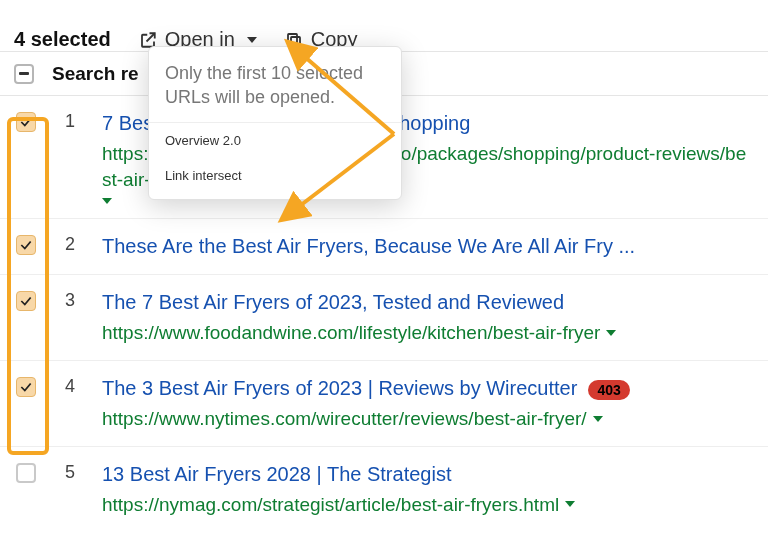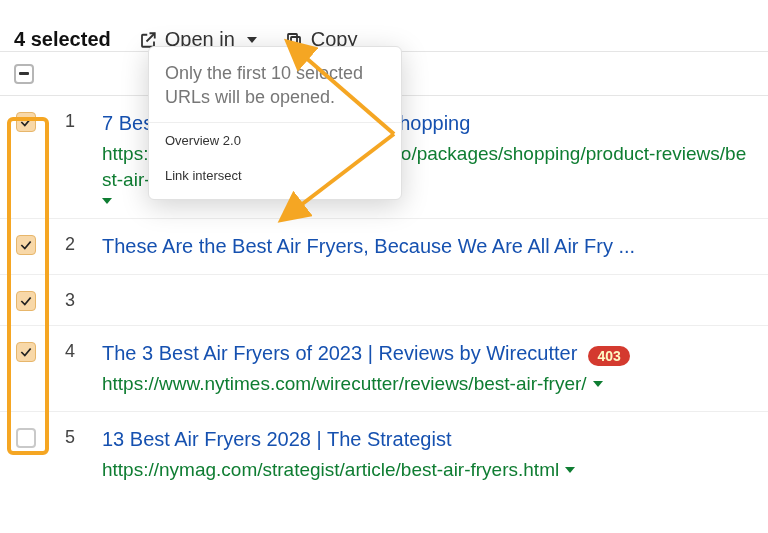--- a/index.html
+++ b/index.html
@@ -120,21 +120,21 @@
       border-right: 5px solid transparent;
       border-top: 6px solid #0f7d32;
       display:inline-block;
       cursor:pointer;
     }
 
     .badge {
       display:inline-flex;
       align-items:center;
       background:#d43a2f;
-      color:#fef9c3;
+      color:#000000;
       font-size:14px;
       font-weight:700;
       border-radius: 11px;
       padding: 2px 9px 2px 9px;
       margin-left: 6px;
       vertical-align: middle;
     }
 
     
     .dropdown {
@@ -208,20 +208,21 @@
       </svg>
     </span>
     <span>Copy</span>
   </span>
 </div>
 
 <div class="header-row">
   <span class="header-checkbox">
     <span class="dash"></span>
   </span>
+  <span>Search re</span>
 </div>
 
 <div class="rows">
 
   <div class="row">
     <div class="cb-col">
         <span class="checkbox checked">
           <svg width="14" height="14" viewBox="0 0 24 24" fill="none" stroke="#222" stroke-width="3">
             <polyline points="4 12 10 18 20 6"></polyline>
           </svg>
@@ -253,20 +254,27 @@
 
   <div class="row">
     <div class="cb-col">
         <span class="checkbox checked">
           <svg width="14" height="14" viewBox="0 0 24 24" fill="none" stroke="#222" stroke-width="3">
             <polyline points="4 12 10 18 20 6"></polyline>
           </svg>
         </span>
       </div>
     <div class="pos-col">3</div>
+    <div class="content-col">
+      <span class="title">The 7 Best Air Fryers of 2023, Tested and Reviewed</span>
+      <div class="url-line">
+        <span class="url-text">https://www.foodandwine.com/lifestyle/kitchen/best-air-fryer</span>
+        <span class="url-caret"></span>
+      </div>
+    </div>
   </div>
 
   <div class="row">
     <div class="cb-col">
         <span class="checkbox checked">
           <svg width="14" height="14" viewBox="0 0 24 24" fill="none" stroke="#222" stroke-width="3">
             <polyline points="4 12 10 18 20 6"></polyline>
           </svg>
         </span>
       </div>

